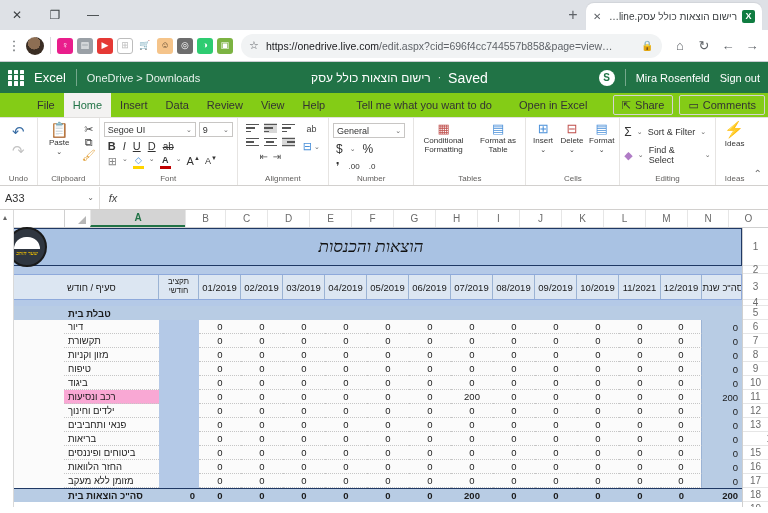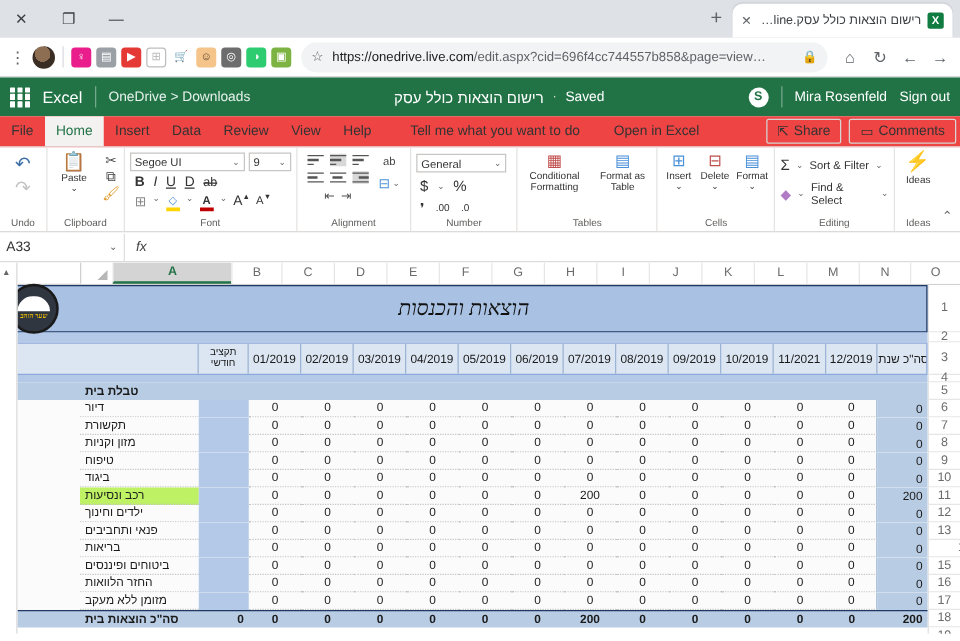--- a/index.html
+++ b/index.html
@@ -95,33 +95,33 @@
   #waffle i { background: #fff; border-radius: .5px; display: block; }
   #xl-brand { font-size: 13px; flex: none; }
   .hdr-sep { width: 1px; height: 17px; background: rgba(255,255,255,.38); flex: none; }
   #breadcrumb { font-size: 11px; color: #e7f2ec; flex: none; }
   #xl-titlearea {
     flex: 1; display: flex; align-items: center; justify-content: center;
     gap: 7px; min-width: 0;
   }
   #doc-title { font-size: 12px; direction: rtl; white-space: nowrap; }
   #doc-dot { font-size: 10px; opacity: .85; }
-  #doc-saved { font-size: 11px; }
+  #doc-saved { font-size: 14px; }
   #skype-icon {
     width: 16px; height: 16px; border-radius: 50%; background: #fff;
     color: #217346; font-size: 10px; font-weight: bold; text-align: center;
     line-height: 16px; flex: none;
   }
   #user-name { font-size: 11px; flex: none; }
   #sign-out { font-size: 11px; flex: none; }
 
   
   #ribbon-tabs {
-    height: 25px; background: #ef4444; display: flex; align-items: stretch;
-    border-bottom: 1px solid #e1dfdd; font-size: 11px; color: #333;
+    height: 25px; background: #84cc16; display: flex; align-items: stretch;
+    border-bottom: 1px solid #e1dfdd; font-size: 11px; color: #333; padding-left: 28px;
   }
   .rtab {
     padding: 0 9px; display: flex; align-items: center; white-space: nowrap;
   }
   .rtab.active { background: #f3f2f1; color: #217346; }
   #ribbon-tabs-spacer { flex: 1; }
   .rtab-right {
     display: flex; align-items: center; gap: 4px; padding: 0 8px;
     border: 1px solid #d6d4d2; margin: 2px 3px; border-radius: 2px;
     font-size: 11px; white-space: nowrap;
@@ -630,20 +630,21 @@
           <div class="cell hsep" style="width: 42px; justify-content: center;">09/2019</div>
           <div class="cell hsep" style="width: 42px; justify-content: center;">08/2019</div>
           <div class="cell hsep" style="width: 42px; justify-content: center;">07/2019</div>
           <div class="cell hsep" style="width: 42px; justify-content: center;">06/2019</div>
           <div class="cell hsep" style="width: 42px; justify-content: center;">05/2019</div>
           <div class="cell hsep" style="width: 42px; justify-content: center;">04/2019</div>
           <div class="cell hsep" style="width: 42px; justify-content: center;">03/2019</div>
           <div class="cell hsep" style="width: 42px; justify-content: center;">02/2019</div>
           <div class="cell hsep" style="width: 42px; justify-content: center;">01/2019</div>
           <div class="cell lbl hsep" style="width: 40px; justify-content: center; white-space: normal; font-size: 8px; line-height: 1.1; text-align: center;">תקציב חודשי</div>
+          <div class="cell lbl" style="width: 95px;">סעיף / חודש</div>
         </div>
         <div class="grow r-blank" style="height: 6px;"></div>
         <div class="grow r-group" style="height: 14px;">
           <div class="cell num" style="width: 40px; justify-content: flex-end;"></div>
           <div class="cell num" style="width: 41px; justify-content: center;"></div>
           <div class="cell num" style="width: 42px; justify-content: center;"></div>
           <div class="cell num" style="width: 42px; justify-content: center;"></div>
           <div class="cell num" style="width: 42px; justify-content: center;"></div>
           <div class="cell num" style="width: 42px; justify-content: center;"></div>
           <div class="cell num" style="width: 42px; justify-content: center;"></div>
@@ -749,21 +750,21 @@
           <div class="cell num dotted" style="width: 42px; justify-content: center;">0</div>
           <div class="cell num dotted" style="width: 42px; justify-content: center;">0</div>
           <div class="cell num dotted" style="width: 42px; justify-content: center;">200</div>
           <div class="cell num dotted" style="width: 42px; justify-content: center;">0</div>
           <div class="cell num dotted" style="width: 42px; justify-content: center;">0</div>
           <div class="cell num dotted" style="width: 42px; justify-content: center;">0</div>
           <div class="cell num dotted" style="width: 42px; justify-content: center;">0</div>
           <div class="cell num dotted" style="width: 42px; justify-content: center;">0</div>
           <div class="cell num dotted" style="width: 42px; justify-content: center;">0</div>
           <div class="cell num" style="width: 40px; justify-content: flex-end; background: rgb(180, 201, 231);"></div>
-          <div class="cell lbl dotted" style="width: 95px; background: #bef264;">רכב ונסיעות</div>
+          <div class="cell lbl dotted" style="width: 95px; background: #f9a8d4;">רכב ונסיעות</div>
         </div>
         <div class="grow r-data" style="height: 14px;">
           <div class="cell num" style="width: 40px; justify-content: flex-end; background: rgb(184, 204, 228);">0</div>
           <div class="cell num dotted" style="width: 41px; justify-content: center; border-right: 1px solid rgb(155, 179, 212);">0</div>
           <div class="cell num dotted" style="width: 42px; justify-content: center;">0</div>
           <div class="cell num dotted" style="width: 42px; justify-content: center;">0</div>
           <div class="cell num dotted" style="width: 42px; justify-content: center;">0</div>
           <div class="cell num dotted" style="width: 42px; justify-content: center;">0</div>
           <div class="cell num dotted" style="width: 42px; justify-content: center;">0</div>
           <div class="cell num dotted" style="width: 42px; justify-content: center;">0</div>

